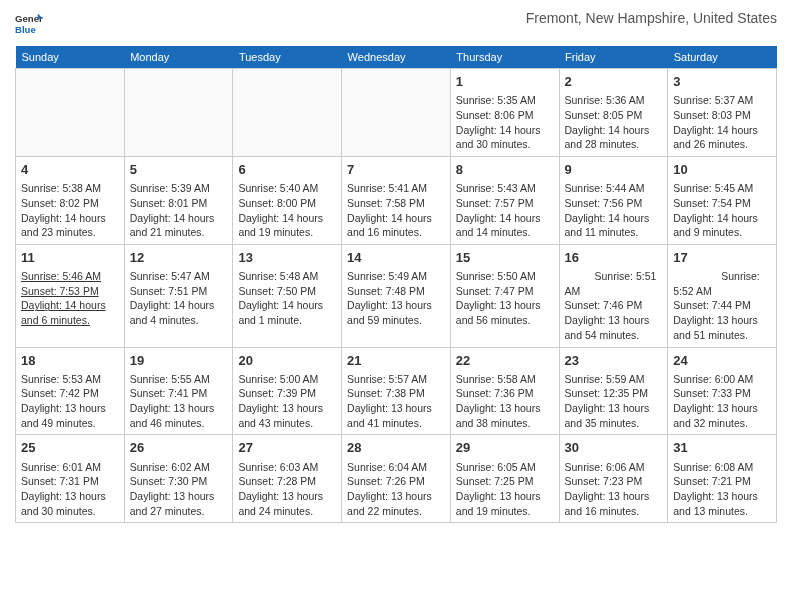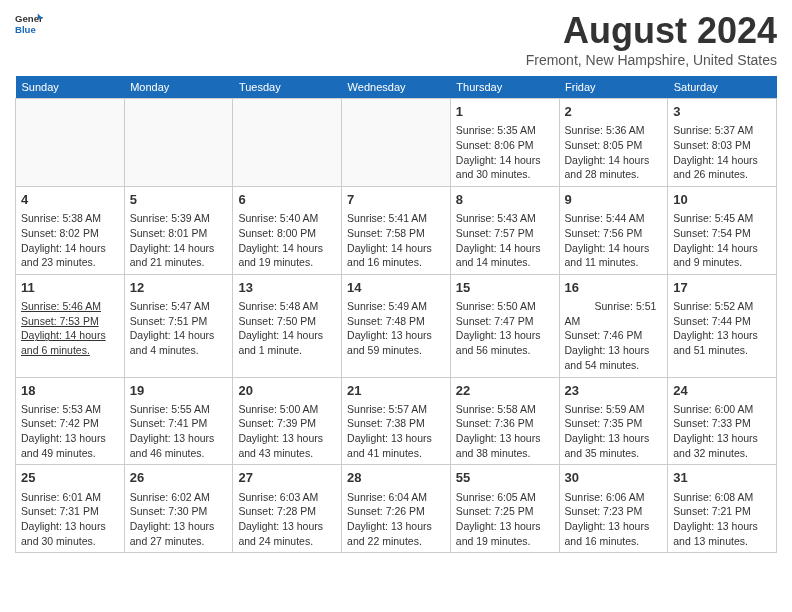--- a/index.html
+++ b/index.html
@@ -78,21 +78,20 @@
 
 <div class="header-area">
   <div class="logo">
     <svg class="logo-icon" viewBox="0 0 32 32">
       <text x="0" y="14" font-size="11" font-weight="bold" fill="#333">General</text>
       <text x="0" y="26" font-size="11" font-weight="bold" fill="#1a6bba">Blue</text>
       <polygon points="26,4 32,10 26,10" fill="#1a6bba"></polygon>
     </svg>
   </div>
   <div class="title-area">
-    <div class="main-title">August 2024</div>
     <div class="subtitle">Fremont, New Hampshire, United States</div>
   </div>
 </div>
 
 <table>
   <thead>
     <tr>
     <th class="day-header">Sunday</th>
         <th class="day-header">Monday</th>
         <th class="day-header">Tuesday</th>
@@ -169,21 +168,21 @@
 Daylight: 13 hours
 and 59 minutes.</span></td>
         <td><span class="date-num">15</span><span style="white-space: pre-line;">Sunrise: 5:50 AM
 Sunset: 7:47 PM
 Daylight: 13 hours
 and 56 minutes.</span></td>
         <td><span class="date-num">16</span><span style="white-space: pre-line; margin-left: 30px;">Sunrise: 5:51 AM
 Sunset: 7:46 PM
 Daylight: 13 hours
 and 54 minutes.</span></td>
-        <td><span class="date-num">17</span><span style="white-space: pre-line;">Sunrise: 5:52 AM
+        <td><span class="date-num">17</span><span style="white-space: pre-line; margin-left: 48px;">Sunrise: 5:52 AM
 Sunset: 7:44 PM
 Daylight: 13 hours
 and 51 minutes.</span></td>
       </tr>
       <tr class="week-row">
         <td><span class="date-num">18</span><span style="white-space: pre-line;">Sunrise: 5:53 AM
 Sunset: 7:42 PM
 Daylight: 13 hours
 and 49 minutes.</span></td>
         <td><span class="date-num">19</span><span style="white-space: pre-line;">Sunrise: 5:55 AM
@@ -196,21 +195,21 @@
 and 43 minutes.</span></td>
         <td><span class="date-num">21</span><span style="white-space: pre-line;">Sunrise: 5:57 AM
 Sunset: 7:38 PM
 Daylight: 13 hours
 and 41 minutes.</span></td>
         <td><span class="date-num">22</span><span style="white-space: pre-line;">Sunrise: 5:58 AM
 Sunset: 7:36 PM
 Daylight: 13 hours
 and 38 minutes.</span></td>
         <td><span class="date-num">23</span><span style="white-space: pre-line;">Sunrise: 5:59 AM
-Sunset: 7:35 PM
+Sunset: 12:35 PM
 Daylight: 13 hours
 and 35 minutes.</span></td>
         <td><span class="date-num">24</span><span style="white-space: pre-line; margin-top: 37px;">Sunrise: 6:00 AM
 Sunset: 7:33 PM
 Daylight: 13 hours
 and 32 minutes.</span></td>
       </tr>
       <tr class="week-row">
         <td><span class="date-num">25</span><span style="white-space: pre-line;">Sunrise: 6:01 AM
 Sunset: 7:31 PM
@@ -221,21 +220,21 @@
 Daylight: 13 hours
 and 27 minutes.</span></td>
         <td><span class="date-num">27</span><span style="white-space: pre-line;">Sunrise: 6:03 AM
 Sunset: 7:28 PM
 Daylight: 13 hours
 and 24 minutes.</span></td>
         <td><span class="date-num">28</span><span style="white-space: pre-line;">Sunrise: 6:04 AM
 Sunset: 7:26 PM
 Daylight: 13 hours
 and 22 minutes.</span></td>
-        <td><span class="date-num">55</span><span style="white-space: pre-line;">Sunrise: 6:05 AM
+        <td><span class="date-num">29</span><span style="white-space: pre-line;">Sunrise: 6:05 AM
 Sunset: 7:25 PM
 Daylight: 13 hours
 and 19 minutes.</span></td>
         <td><span class="date-num">30</span><span style="white-space: pre-line;">Sunrise: 6:06 AM
 Sunset: 7:23 PM
 Daylight: 13 hours
 and 16 minutes.</span></td>
         <td><span class="date-num">31</span><span style="white-space: pre-line;">Sunrise: 6:08 AM
 Sunset: 7:21 PM
 Daylight: 13 hours

